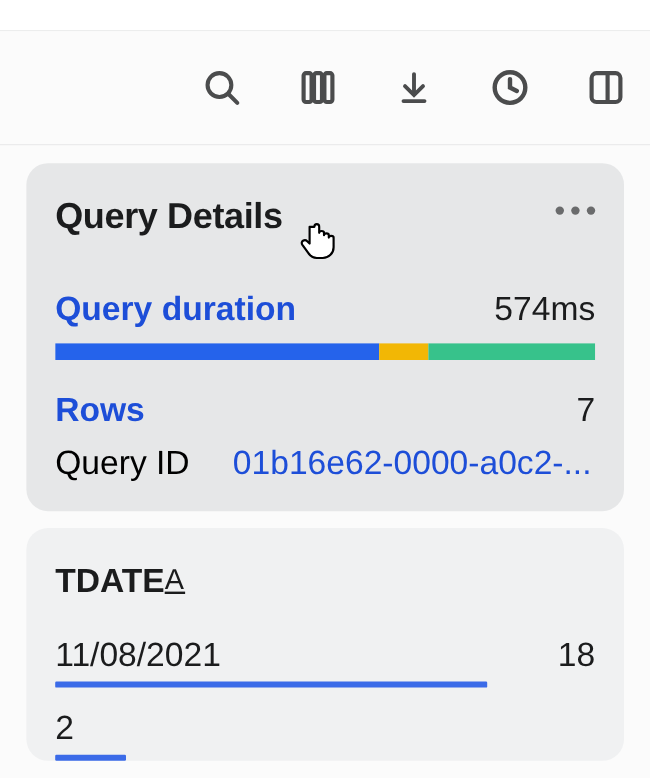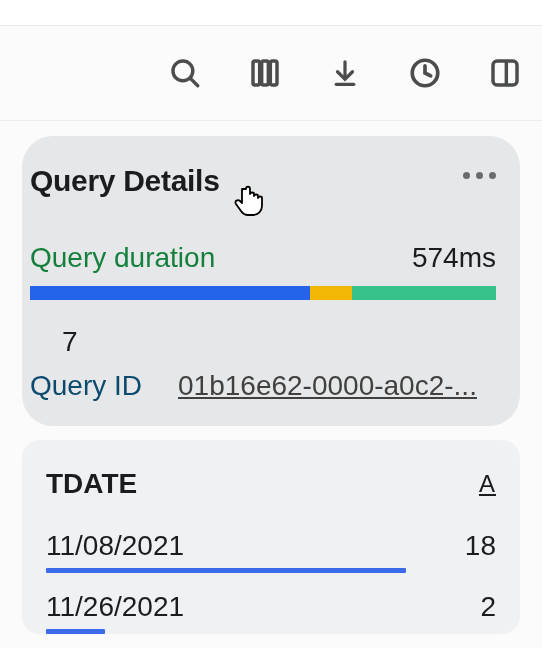--- a/index.html
+++ b/index.html
@@ -29,22 +29,22 @@
   .toolbar .tbtn {
     width: 38px; height: 38px;
     display: flex; align-items: center; justify-content: center;
     cursor: pointer;
   }
   .toolbar svg { display:block; }
 
   .panel {
     margin: 15px 22px 0 22px;
     background: #e6e7e8;
-    border-radius: 31px;
-    padding: 28px 24px 24px 8px;
+    border-radius: 18px;
+    padding: 28px 24px 24px 24px;
   }
   .panel-header {
     display: flex;
     justify-content: space-between;
     align-items: flex-start;
     margin-bottom: 44px;
     position: relative;
   }
   .panel-title {
     font-size: 30px;
@@ -68,61 +68,59 @@
     pointer-events: none;
   }
 
   .kv {
     display: flex;
     justify-content: space-between;
     align-items: baseline;
     font-size: 28px;
     margin-bottom: 12px;
   }
-  .kv .k { color: #15803d; font-weight: 400; }
+  .kv .k { color: #1d4ed8; font-weight: 700; }
   .kv .v { font-weight: 500; margin-left: 32px; }
 
   .bar {
     width: 100%;
     height: 14px;
     border-radius: 0;
     display: flex;
     overflow: hidden;
     margin: 4px 0 26px 0;
   }
   .bar .seg1 { background: #2563eb; }
   .bar .seg2 { background: #f2b705; }
   .bar .seg3 { background: #37c28b; }
 
   .qid {
     display: flex;
     gap: 36px;
     align-items: baseline;
     font-size: 28px;
   }
-  .qid .k { color: #0c4a6e; }
+  .qid .k { color: #000000; }
   .qid .link {
-    text-decoration: underline;
-    color: #404040;
+    color: #1d4ed8;
     cursor: pointer;
     white-space: nowrap;
     overflow: hidden;
     text-overflow: ellipsis;
     flex: 1;
   }
 
   .panel2 {
     margin: 14px 22px 0 22px;
     background: #f0f1f2;
     border-radius: 18px;
     padding: 28px 24px 0 24px;
   }
   .col-header {
     display: flex;
-    justify-content: space-between;
     align-items: center;
     font-size: 28px;
     font-weight: 600;
     margin-bottom: 30px;
   }
   .col-header .a-icon {
     text-decoration: underline;
     font-weight: 500;
     font-size: 24px;
     letter-spacing: 1px;
@@ -199,20 +197,21 @@
     <span class="k">Query duration</span>
     <span class="v">574ms</span>
   </div>
   <div class="bar">
     <div class="seg1" style="width: 60%;"></div>
     <div class="seg2" style="width: 9%;"></div>
     <div class="seg3" style="width: 31%;"></div>
   </div>
 
   <div class="kv">
+    <span class="k">Rows</span>
     <span class="v">7</span>
   </div>
 
   <div class="qid">
     <span class="k">Query ID</span>
     <span class="link">01b16e62-0000-a0c2-...</span>
   </div>
 </div>
 
 <div class="panel2">
@@ -221,18 +220,17 @@
     <span class="a-icon">A</span>
   </div>
 
   <div id="rows-container">
       <div class="list-row">
         <span class="date">11/08/2021</span>
         <span>18</span>
       </div>
       <div class="hbar" style="width: 80%;"></div>
       <div class="list-row">
-        <span class="date">11/26/2021</span>
         <span>2</span>
       </div>
       <div class="hbar" style="width: 13%;"></div>
     </div>
 </div>
 
 </body></html>

